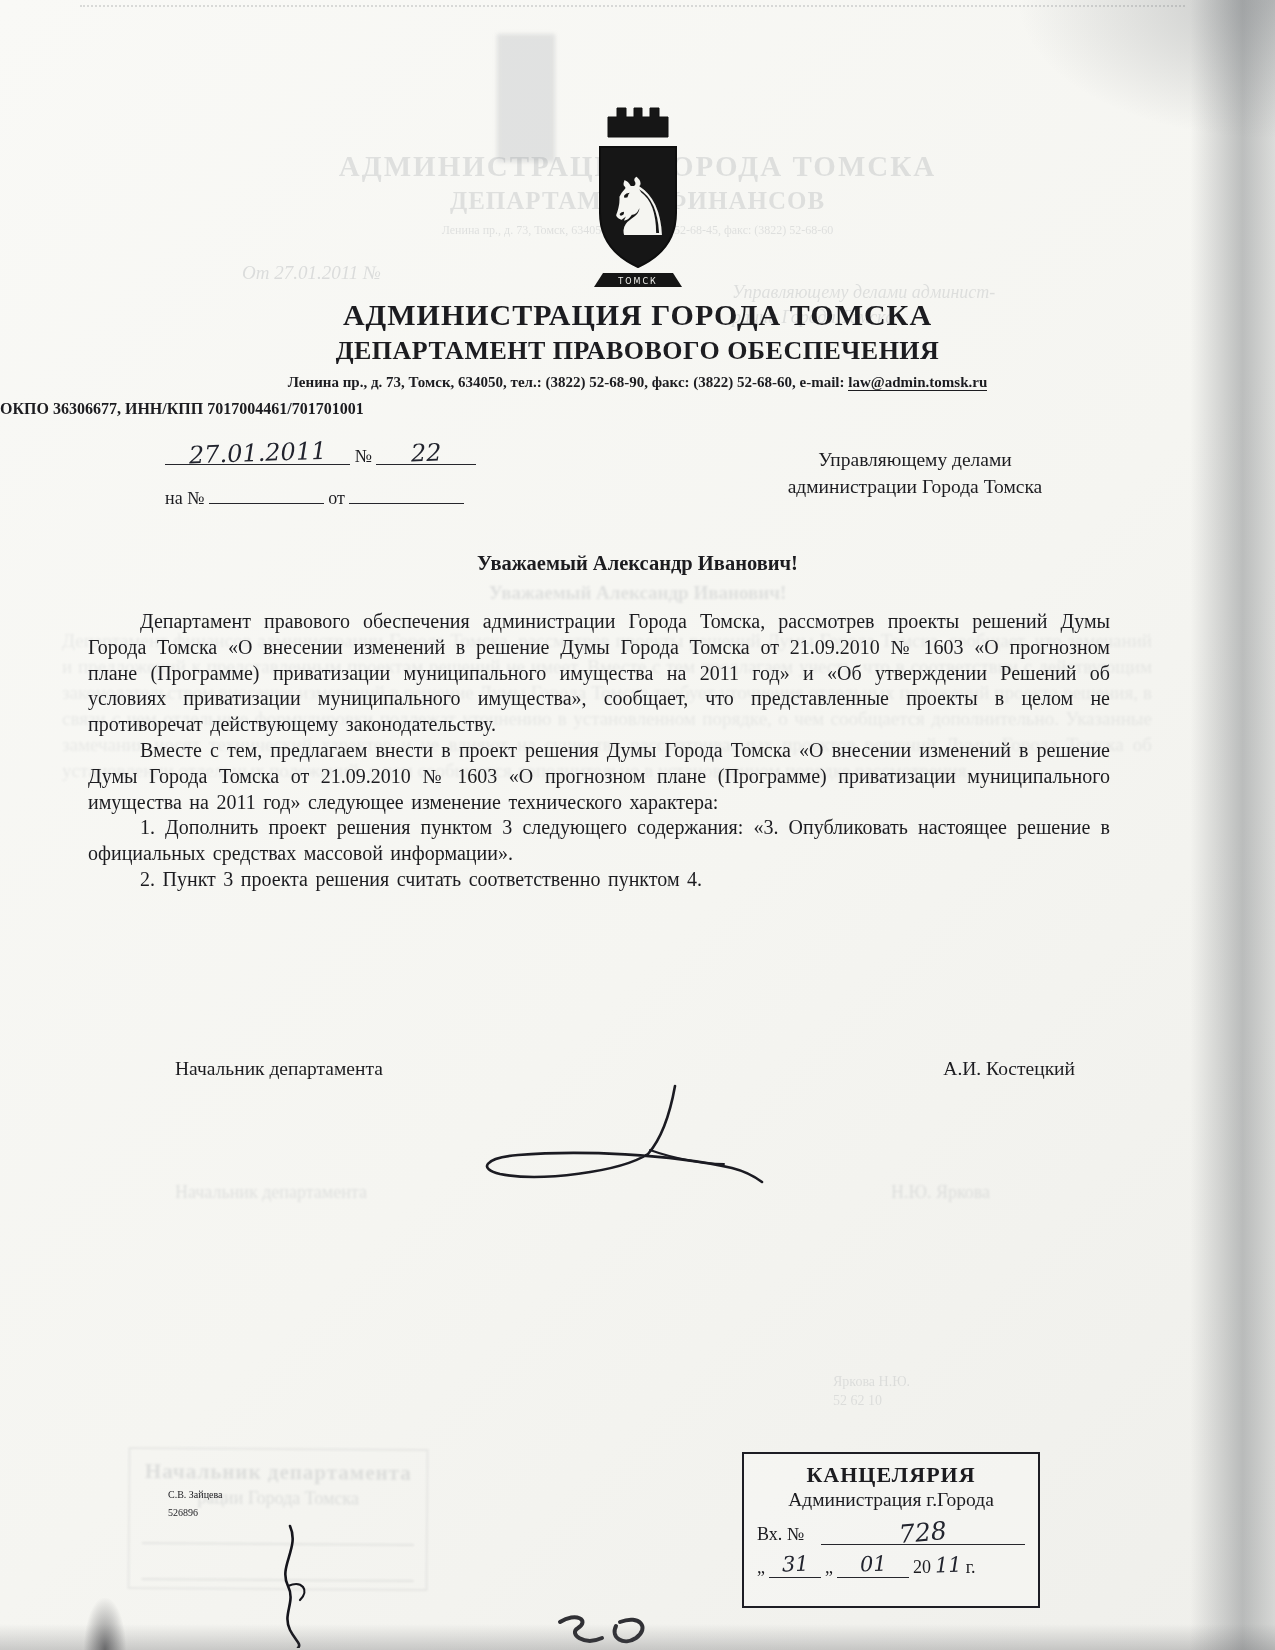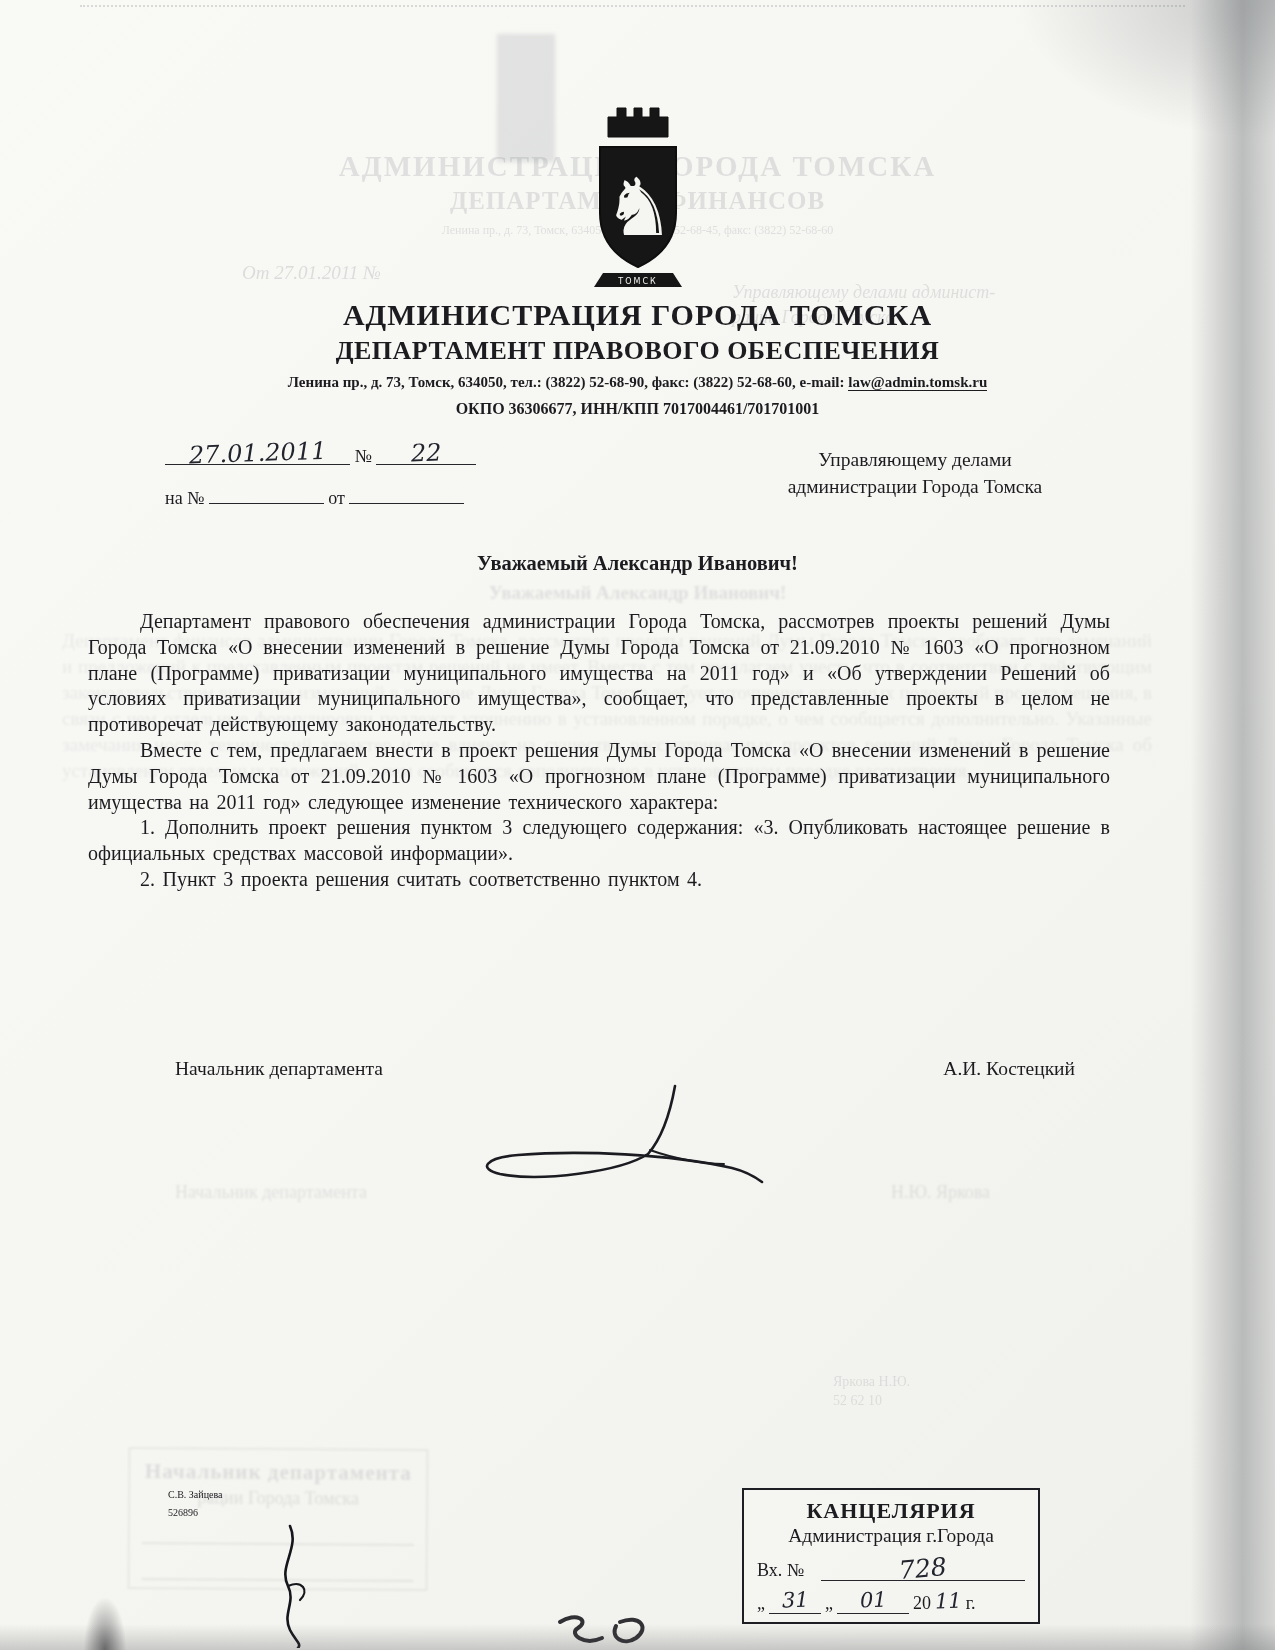--- a/index.html
+++ b/index.html
@@ -40,21 +40,21 @@
   .gh-stamp .gsline { border-bottom:2px solid rgba(50,55,65,.6); height:22px; margin-top:12px;}
   
   .coat { position:absolute; top:95px; left:50%; transform:translateX(-50%); z-index:2;}
   .lh-org1 { position:absolute; top:298px; left:0; width:100%; text-align:center; z-index:2;
     font-size:30px; font-weight:bold; letter-spacing:1px;}
   .lh-org2 { position:absolute; top:336px; left:0; width:100%; text-align:center; z-index:2;
     font-size:26px; font-weight:bold; letter-spacing:.5px;}
   .lh-contact { position:absolute; top:374px; left:0; width:100%; text-align:center; z-index:2;
     font-size:15px; font-weight:bold;}
   .lh-contact .email { border-bottom:1.5px solid #1c1c20;}
-  .lh-reg { position:absolute; top:400px; left:0; width:100%; text-align:center; z-index:2;
+  .lh-reg { position:absolute; top:400px; left:0; width:100%; z-index:2;
     font-size:16px; font-weight:bold;}
   
   .ref-block { position:absolute; top:440px; left:165px; z-index:2; font-size:18px;}
   .blank { display:inline-block; border-bottom:1.6px solid #26262c; text-align:center; height:24px; vertical-align:baseline;}
   .w185{width:185px;} .w100{width:100px;} .w115{width:115px;} .w52{width:52px;} .w72{width:72px;}
   .hand { font-family:"DejaVu Serif", serif; font-style:italic; color:#22242e; font-size:24px;
     display:inline-block; transform:translateY(-1px) rotate(-2deg); white-space:nowrap;}
   .ref-row2 { margin-top:12px; font-size:18px;}
   .recipient { position:absolute; top:446px; right:195px; width:330px; text-align:center; z-index:2;
     font-size:19.5px; line-height:27px;}
@@ -65,21 +65,21 @@
     font-size:20px; line-height:25.8px; text-align:justify; word-spacing:2.5px;margin-top:7px;}
   .body p { margin:0; text-indent:52px;}
   
   .sign-row { position:absolute; top:1058px; left:175px; right:200px; display:flex;
     justify-content:space-between; z-index:2; font-size:19.5px;}
   .sig-svg { position:absolute; top:1080px; left:470px; z-index:3;}
   .executor { position:absolute; top:1486px; left:168px; z-index:2; font-size:10px; line-height:18px;}
   .exec-squiggle { position:absolute; top:1522px; left:260px; z-index:3;}
   
   .stamp { position:absolute; top:1452px; left:742px; width:298px; box-sizing:border-box; z-index:3;
-    border:2.5px solid #1d1d24; padding:8px 13px 8px 13px; background:rgba(250,250,247,.4);margin-top:36px;}
+    border:2.5px solid #1d1d24; padding:8px 13px 28px 13px; background:rgba(250,250,247,.4);}
   .stamp-title { font-size:22px; font-weight:bold; text-align:center; letter-spacing:1px;}
   .stamp-org { font-size:19.5px; text-align:center; margin-top:1px;}
   .stamp-row { display:flex; align-items:flex-end; margin-top:9px; font-size:18px; gap:17px;}
   .stamp-row .grow { flex:1;}
   .hand-728 { font-size:25px; transform:translateY(-2px) rotate(-5deg);}
   .stamp-date { margin-top:8px; font-size:18px; display:flex; align-items:flex-end; gap:4px;}
   .stamp-date .hand { font-size:21px;}
   .bottom-mark { position:absolute; top:1610px; left:548px; z-index:3;}
 </style>
 </head>

